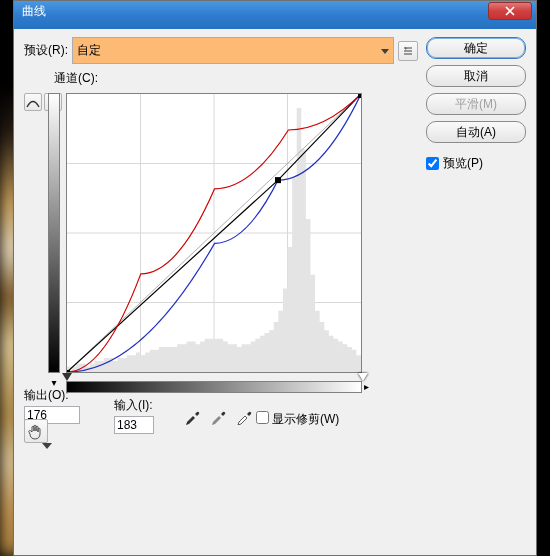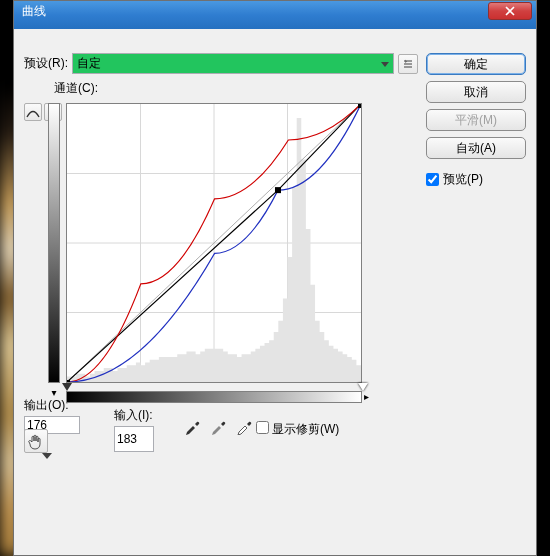--- a/index.html
+++ b/index.html
@@ -2,49 +2,49 @@
 <html><head>
 <meta charset="utf-8">
 <style>
 *{box-sizing:border-box;margin:0;padding:0;font-family:"Microsoft YaHei","SimSun",sans-serif;font-size:12px}
 body{width:550px;height:556px;background:#000;position:relative}
 .bg{position:absolute;left:0;bottom:0;width:60px;height:470px;background:linear-gradient(180deg,#000 0%,#2a1f15 10%,#d4a860 25%,#f5e5c5 35%,#8a6530 45%,#f0d8a0 55%,#c09850 70%,#e8d0a0 80%,#d0a058 90%,#b58840 100%);filter:blur(8px)}
 .dialog{position:absolute;left:13px;top:0;width:524px;height:556px;background:#f0f0f0;border:1px solid #707070;box-shadow:2px 2px 8px rgba(0,0,0,.4)}
 .titlebar{height:28px;background:linear-gradient(180deg,#4a98e0 0%,#2f7dd0 50%,#2570c0 100%);display:flex;align-items:center;padding:0 4px 8px 8px;color:#fff}
 .titlebar-text{flex:1}
 .close-btn{width:44px;height:18px;background:linear-gradient(180deg,#e07878 0%,#d04040 50%,#ca3030 100%);border:1px solid #903030;border-radius:3px;display:flex;align-items:center;justify-content:center;color:#fff;font-weight:bold;cursor:pointer}
-.content{padding:24px 10px;display:flex;gap:8px}
+.content{padding:8px 10px;display:flex;gap:8px}
 .main{flex:1}
 .side{width:100px;display:flex;flex-direction:column;gap:6px}
 .row{display:flex;align-items:center;gap:4px;margin-bottom:6px}
 .label{white-space:nowrap}
-.select{flex:1;height:21px;border:1px solid #abadb3;background:#22c55e;padding:0 4px;display:flex;align-items:center;justify-content:space-between}
+.select{flex:1;height:27px;border:1px solid #abadb3;background:#fdba74;padding:0 4px;display:flex;align-items:center;justify-content:space-between}
 .icon-btn{width:20px;height:20px;border:1px solid #b0b0b0;background:linear-gradient(180deg,#fafafa,#e8e8e8);display:flex;align-items:center;justify-content:center;border-radius:2px}
 .channel-row{display:flex;align-items:center;gap:4px;margin:0 0 4px 30px}
 .channel-row .select{width:110px;flex:none}
 .curve-area{position:relative;margin-left:0}
 .tool-col{position:absolute;left:0;top:2px;display:flex;gap:2px}
 .tool-col .icon-btn{width:18px;height:18px}
 .grad-v{position:absolute;left:24px;top:2px;width:12px;height:280px;border:1px solid #808080;background:linear-gradient(180deg,#fff 0%,#000 100%)}
 .arrow-v{position:absolute;left:24px;top:286px;width:12px;text-align:center;font-size:10px}
 .chart{position:absolute;left:42px;top:2px;width:296px;height:280px;border:1px solid #808080;background:#fff}
 .output-box{position:absolute;left:0;top:296px}
 .output-box input{width:56px;height:18px;border:1px solid #abadb3;padding:0 2px;margin-top:2px;text-align:left}
 .grad-h{position:absolute;left:42px;top:290px;width:296px;height:12px;border:1px solid #808080;background:linear-gradient(90deg,#000 0%,#fff 100%)}
 .arrow-h{position:absolute;left:340px;top:290px;font-size:10px}
 .input-box{position:absolute;left:90px;top:306px}
-.input-box input{width:40px;height:26px;border:1px solid #abadb3;padding:0 2px;margin-top:2px}
+.input-box input{width:40px;height:18px;border:1px solid #abadb3;padding:0 2px;margin-top:2px}
 .slider-handle{position:absolute;width:0;height:0;border-left:5px solid transparent;border-right:5px solid transparent;border-top:8px solid #333}
 .eyedroppers{position:absolute;left:160px;top:316px;display:flex;gap:8px}
 .eyedroppers svg{width:18px;height:18px}
 .show-clip{position:absolute;left:232px;top:320px;display:flex;align-items:flex-start;gap:3px}
 .hand-tool{position:absolute;left:0;top:328px}
 .expand-row{position:absolute;left:20px;top:350px;display:flex;align-items:center;gap:6px;cursor:pointer}
 .expand-arrow{width:0;height:0;border-top:5px solid transparent;border-bottom:5px solid transparent;border-left:6px solid #404040;transform:rotate(90deg)}
-.btn{height:22px;border:1px solid #8b8b8b;border-radius:5px;background:linear-gradient(180deg,#fafafa,#e5e5e5);display:flex;align-items:center;justify-content:center;cursor:pointer;padding:0 8px}
+.btn{height:22px;border:1px solid #8b8b8b;border-radius:10px;background:linear-gradient(180deg,#fafafa,#e5e5e5);display:flex;align-items:center;justify-content:center;cursor:pointer;padding:0 8px}
 .btn.primary{border:1px solid #3a7ac0;box-shadow:0 0 0 1px #7ab0e8 inset}
 .btn.disabled{color:#a0a0a0}
 .check-row{display:flex;align-items:center;gap:4px;margin-top:6px}
 input[type=checkbox],input[type=radio]{margin:0}
 </style>
 </head>
 <body>
 <div class="bg"></div>
 
 <div class="dialog">

